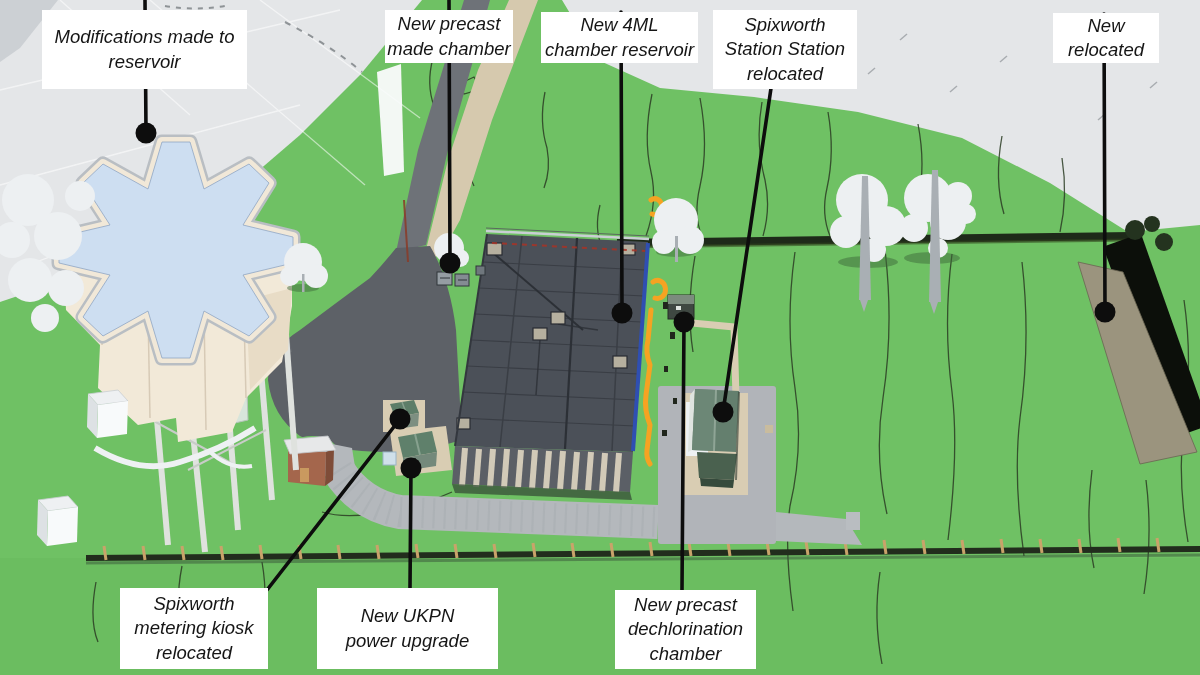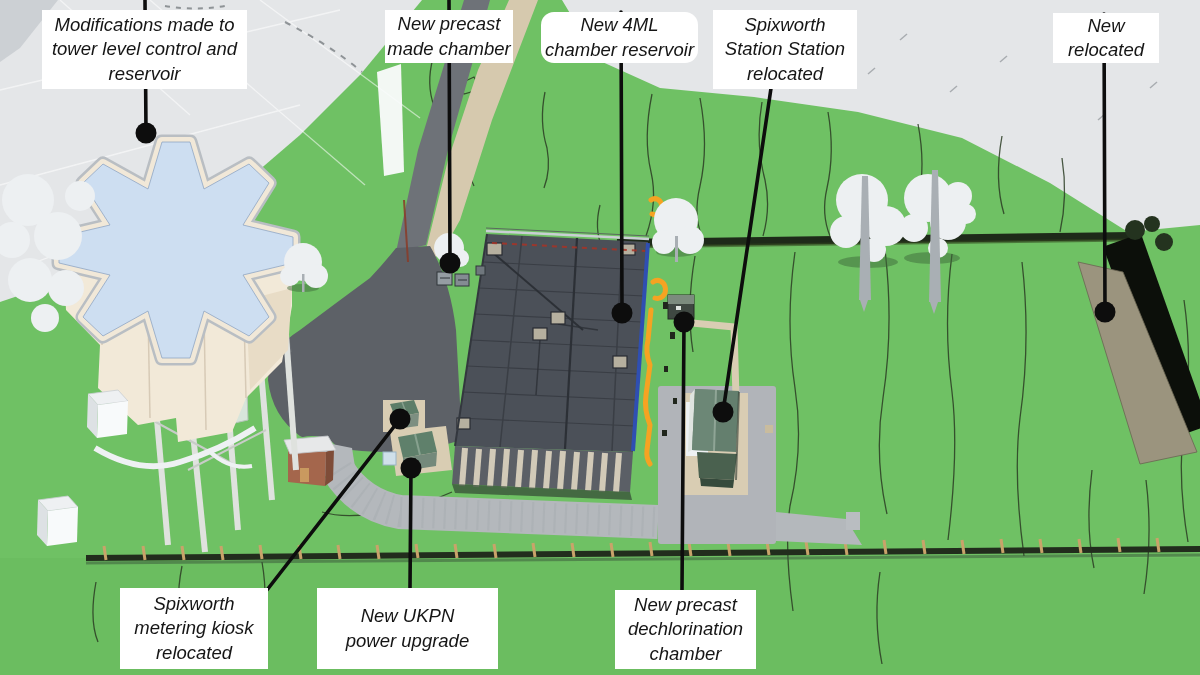--- a/index.html
+++ b/index.html
@@ -372,28 +372,27 @@
     <circle cx="723" cy="412" r="10.5"></circle>
     <circle cx="1105" cy="312" r="10.5"></circle>
     <circle cx="400" cy="419" r="10.5"></circle>
     <circle cx="411" cy="468" r="10.5"></circle>
     <circle cx="684" cy="322" r="10.5"></circle>
   </g>
 </svg>
 
   <div class="callout" style="left:42px;top:10px;width:205px;height:79px;">
     <span class="ln">Modifications made to</span>
-    <span class="ln">tower level control and</span>
     <span class="ln">reservoir</span>
   </div>
   <div class="callout" style="left:385px;top:10px;width:128px;height:53px;">
     <span class="ln">New precast</span>
     <span class="ln">made chamber</span>
   </div>
-  <div class="callout" style="left:541px;top:12px;width:157px;height:51px;border-radius:13px;">
+  <div class="callout" style="left:541px;top:12px;width:157px;height:51px;">
     <span class="ln">New 4ML</span>
     <span class="ln">chamber reservoir</span>
   </div>
   <div class="callout" style="left:713px;top:10px;width:144px;height:79px;">
     <span class="ln">Spixworth</span>
     <span class="ln">Station Station</span>
     <span class="ln">relocated</span>
   </div>
   <div class="callout" style="left:1053px;top:13px;width:106px;height:50px;">
     <span class="ln">New</span>

